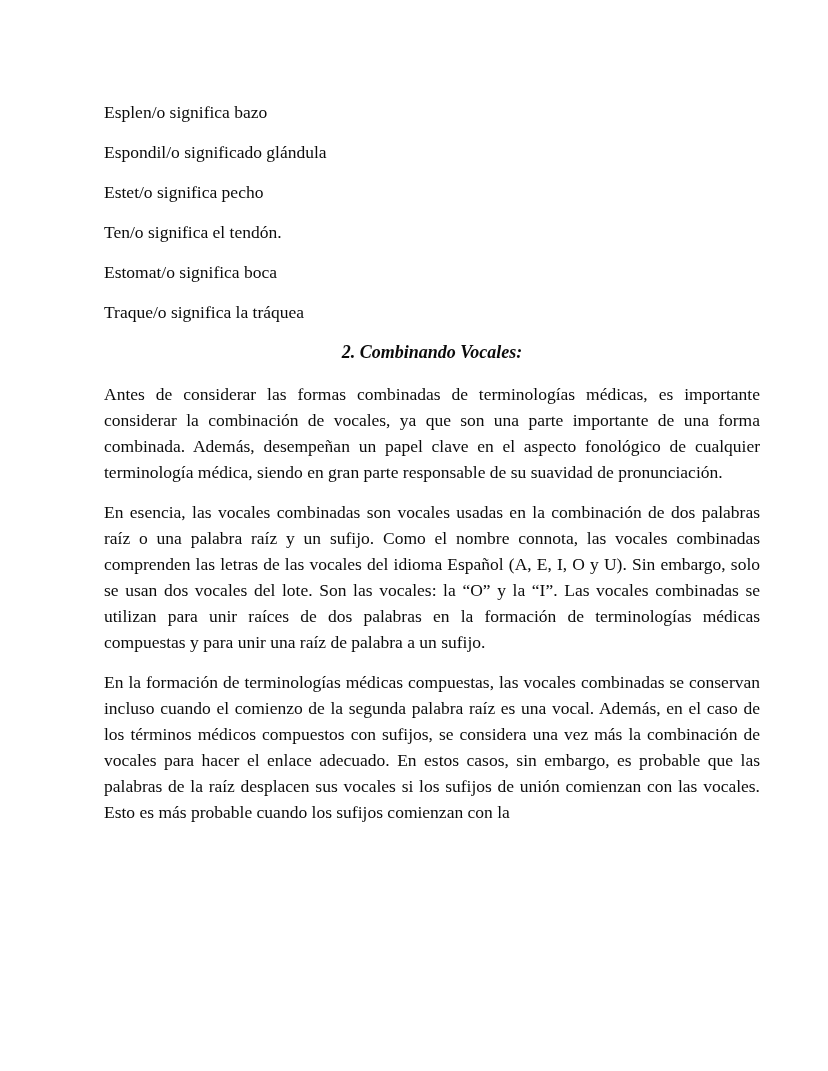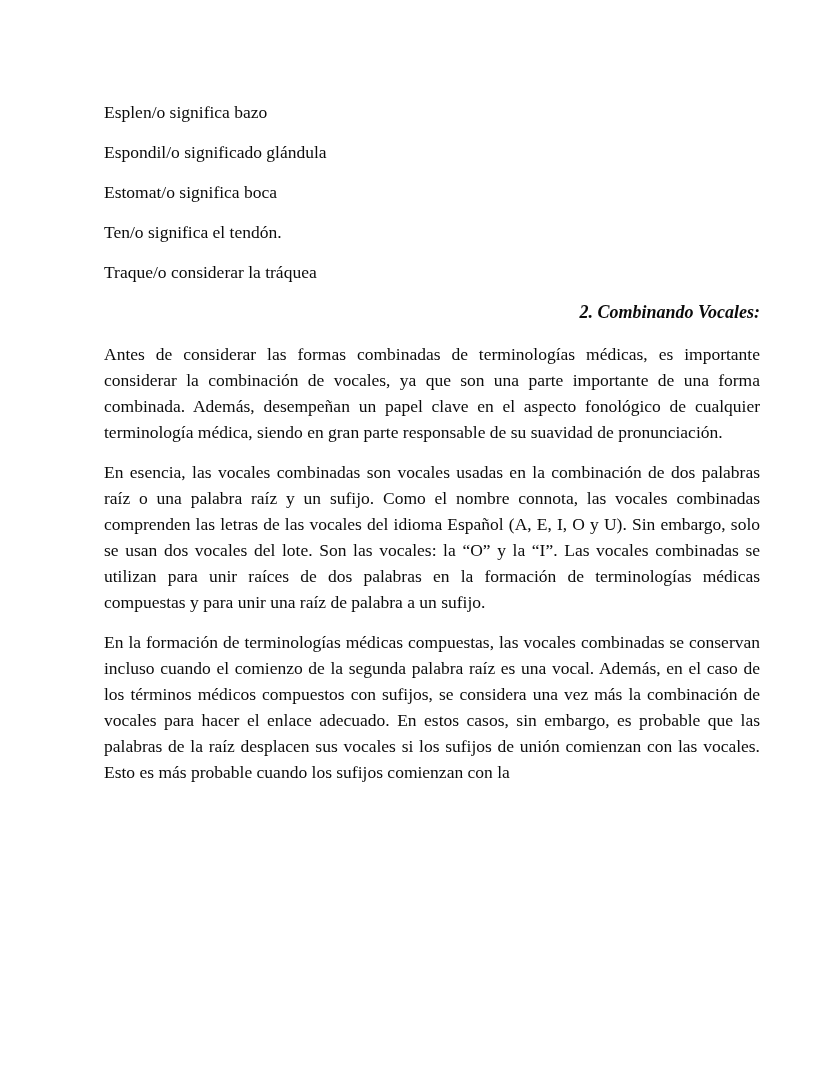--- a/index.html
+++ b/index.html
@@ -28,33 +28,34 @@
   }
   .block.single {
     text-align: left;
   }
   .heading {
     margin: 2px 0 16px 0;
     font-size: 18px;
     line-height: 26px;
     font-weight: bold;
     font-style: italic;
-    text-align: right;
+    text-align: center;
   }
 </style>
 </head>
 <body>
 
 <div class="page">
 
   <p class="block single">Esplen/o significa bazo</p>
   <p class="block single">Espondil/o significado glándula</p>
+  <p class="block single">Estet/o significa pecho</p>
+  <p class="block single">Ten/o significa el tendón.</p>
   <p class="block single">Estomat/o significa boca</p>
-  <p class="block single">Ten/o significa el tendón.</p>
-  <p class="block single">Traque/o considerar la tráquea</p>
+  <p class="block single">Traque/o significa la tráquea</p>
 
   <h2 class="heading">2. Combinando Vocales:</h2>
 
   <p class="block">Antes de considerar las formas combinadas de terminologías médicas, es importante considerar la combinación de vocales, ya que son una parte importante de una forma combinada. Además, desempeñan un papel clave en el aspecto fonológico de cualquier terminología médica, siendo en gran parte responsable de su suavidad de pronunciación.</p>
   <p class="block">En esencia, las vocales combinadas son vocales usadas en la combinación de dos palabras raíz o una palabra raíz y un sufijo. Como el nombre connota, las vocales combinadas comprenden las letras de las vocales del idioma Español (A, E, I, O y U). Sin embargo, solo se usan dos vocales del lote. Son las vocales: la “O” y la “I”. Las vocales combinadas se utilizan para unir raíces de dos palabras en la formación de terminologías médicas compuestas y para unir una raíz de palabra a un sufijo.</p>
   <p class="block">En la formación de terminologías médicas compuestas, las vocales combinadas se conservan incluso cuando el comienzo de la segunda palabra raíz es una vocal. Además, en el caso de los términos médicos compuestos con sufijos, se considera una vez más la combinación de vocales para hacer el enlace adecuado. En estos casos, sin embargo, es probable que las palabras de la raíz desplacen sus vocales si los sufijos de unión comienzan con las vocales. Esto es más probable cuando los sufijos comienzan con la</p>
 
 </div>
 
 </body></html>

